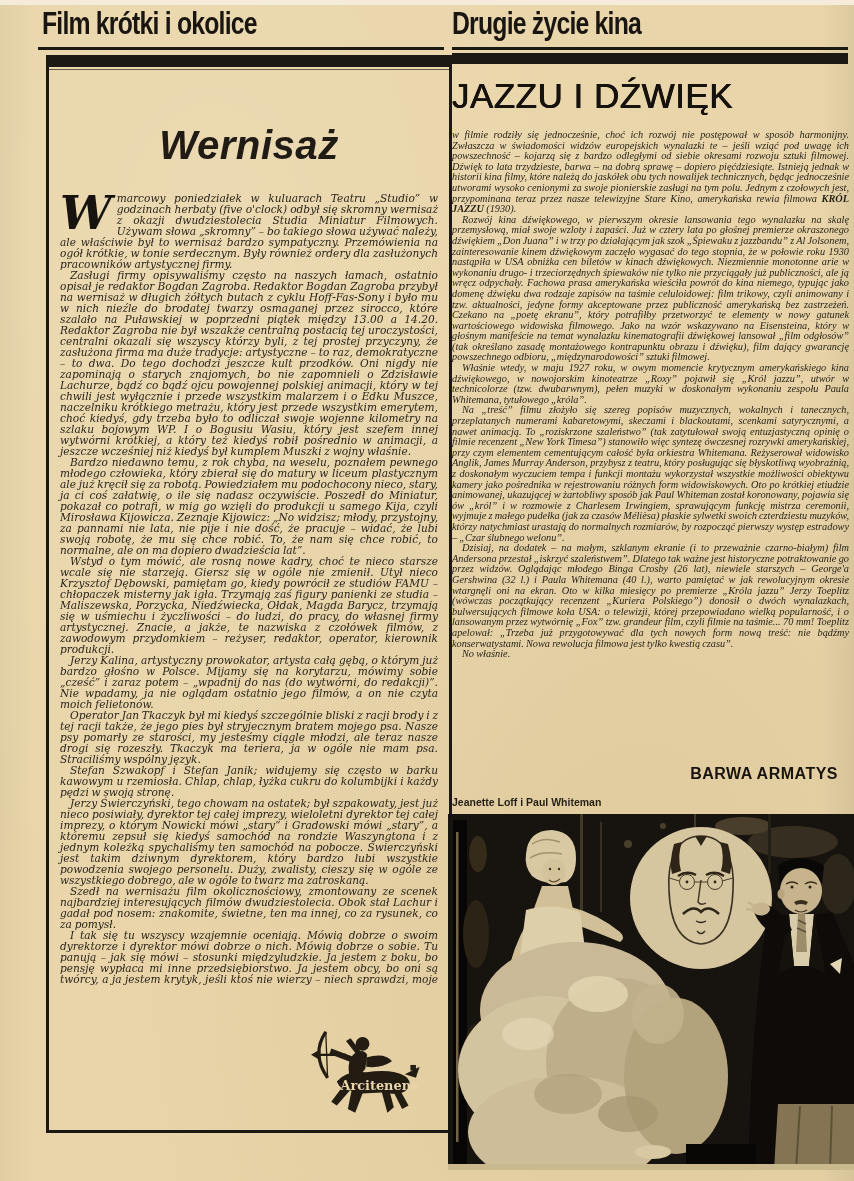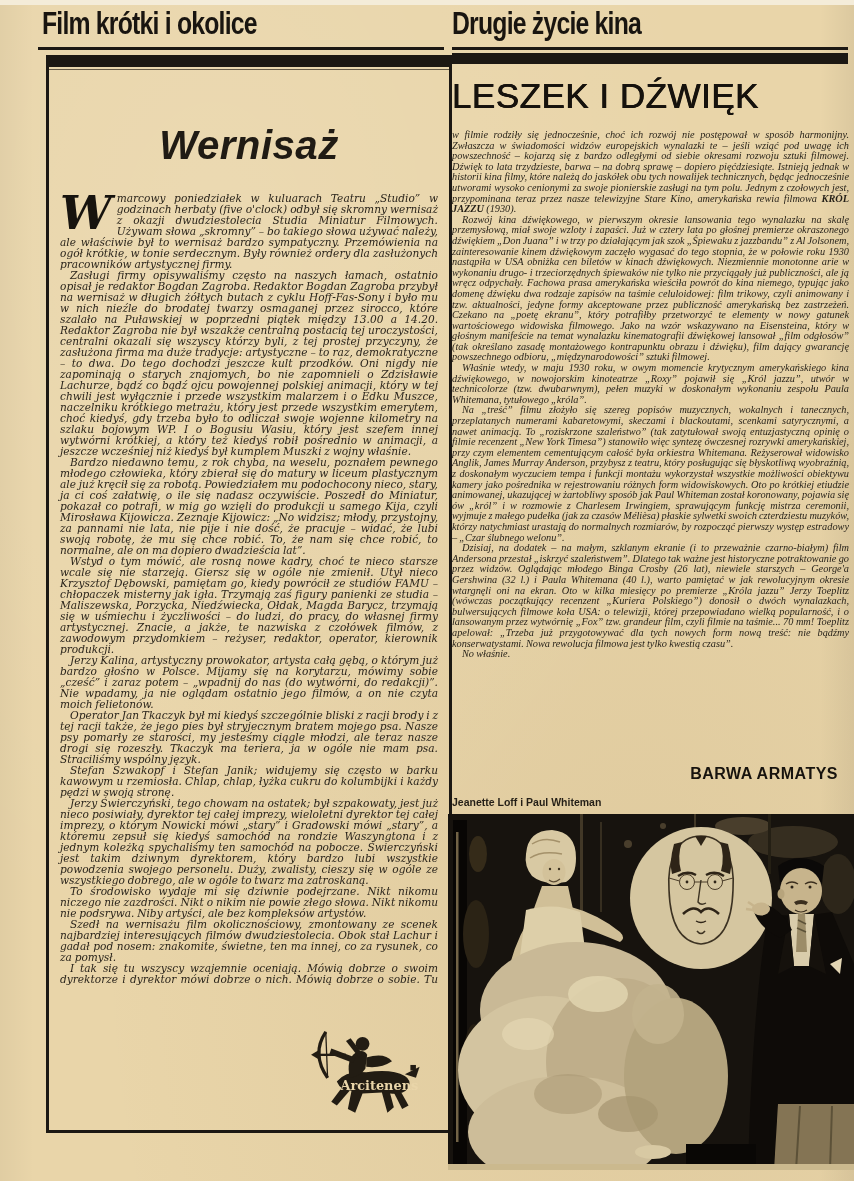--- a/index.html
+++ b/index.html
@@ -92,21 +92,20 @@
     <div class="wernisaz-title">Wernisaż</div>
     <div class="left-text">
       <p class="noindent"><span class="dropcap">W</span><span>marcowy poniedziałek  w kuluarach Teatru „Studio” w godzinach herbaty (five o'clock) odbył się skromny wernisaż z okazji dwudziestolecia Studia Miniatur Filmowych. Używam słowa „skromny” – bo takiego słowa używać należy, ale właściwie był to wernisaż bardzo sympatyczny. Przemówienia na ogół krótkie, w tonie serdecznym. Były również ordery dla zasłużonych pracowników artystycznej firmy.</span></p>
       <p>Zasługi firmy opisywaliśmy często na naszych łamach, ostatnio opisał je redaktor Bogdan Zagroba. Redaktor Bogdan Zagroba przybył na wernisaż w długich żółtych butach z cyklu Hoff-Fas-Sony i było mu w nich nieźle do brodatej twarzy osmaganej przez sirocco, które szalało na Puławskiej w poprzedni piątek między 13.00 a 14.20. Redaktor Zagroba nie był wszakże centralną postacią tej uroczystości, centralni okazali się wszyscy którzy byli, z tej prostej przyczyny, że zasłużona firma ma duże tradycje: artystyczne – to raz, demokratyczne – to dwa. Do tego dochodzi jeszcze kult przodków. Oni nigdy nie zapominają o starych znajomych, bo nie zapomnieli o Zdzisławie Lachurze, bądź co bądź ojcu powojennej polskiej animacji, który w tej chwili jest wyłącznie i przede wszystkim malarzem i o Edku Muszce, naczelniku krótkiego metrażu, który jest przede wszystkim emerytem, choć kiedyś, gdy trzeba było to odliczał swoje wojenne kilometry na szlaku bojowym WP. I o Bogusiu Wasiu, który jest szefem innej wytwórni krótkiej, a który też kiedyś robił pośrednio w animacji, a jeszcze wcześniej niż kiedyś był kumplem Muszki z wojny właśnie.</p>
       <p>Bardzo niedawno temu, z rok chyba, na weselu, poznałem pewnego młodego człowieka, który zbierał się do matury w liceum plastycznym ale już kręcił się za robotą. Powiedziałem mu podochocony nieco, stary, ja ci coś załatwię, o ile się nadasz oczywiście. Poszedł do Miniatur, pokazał co potrafi, w mig go wzięli do produkcji u samego Kija, czyli Mirosława Kijowicza. Zeznaje Kijowicz: „No widzisz; młody, przystojny, za pannami nie lata, nie pije i nie dość, że pracuje – widać, że lubi swoją robotę, że mu się chce robić. To, że nam się chce robić, to normalne, ale on ma dopiero dwadzieścia lat”.</p>
       <p>Wstyd o tym mówić, ale rosną nowe kadry, choć te nieco starsze wcale się nie starzeją. Giersz się w ogóle nie zmienił. Utył nieco Krzysztof Dębowski, pamiętam go, kiedy powrócił ze studiów FAMU – chłopaczek misterny jak igła. Trzymają zaś figury panienki ze studia – Maliszewska, Porzycka, Niedźwiecka, Ołdak, Magda Barycz, trzymają się w uśmiechu i życzliwości – do ludzi, do pracy, do własnej firmy artystycznej. Znacie, a jakże, te nazwiska z czołówek filmów, z zawodowym przydomkiem – reżyser, redaktor, operator, kierownik produkcji.</p>
       <p>Jerzy Kalina, artystyczny prowokator, artysta całą gębą, o którym już bardzo głośno w Polsce. Mijamy się na korytarzu, mówimy sobie „cześć” i zaraz potem – „wpadnij do nas (do wytwórni, do redakcji)”. Nie wpadamy, ja nie oglądam ostatnio jego filmów, a on nie czyta moich felietonów.</p>
       <p>Operator Jan Tkaczyk był mi kiedyś szczególnie bliski z racji brody  i z tej racji także, że jego pies był stryjecznym bratem mojego psa. Nasze psy pomarły ze starości, my jesteśmy ciągle młodzi, ale teraz nasze drogi się rozeszły. Tkaczyk ma teriera, ja w ogóle nie mam psa. Straciliśmy wspólny język.</p>
       <p>Stefan Szwakopf i Stefan Janik; widujemy się często w barku kawowym u rzemiosła. Chlap, chlap, łyżka cukru do kolumbijki i każdy pędzi w swoją stronę.</p>
       <p>Jerzy Świerczyński, tego chowam na ostatek; był szpakowaty, jest już nieco posiwiały, dyrektor tej całej imprezy, wieloletni dyrektor tej całej imprezy, o którym Nowicki mówi „stary” i Gradowski mówi „stary”, a któremu zepsuł się kiedyś samochód na rondzie Waszyngtona i z jednym koleżką spychaliśmy ten samochód na pobocze. Świerczyński jest takim dziwnym dyrektorem, który bardzo lubi wszystkie powodzenia swojego personelu. Duży, zwalisty, cieszy się w ogóle ze wszystkiego dobrego, ale w ogóle to twarz ma zatroskaną.</p>
-      <p>To środowisko wydaje mi się dziwnie podejrzane. Nikt nikomu niczego nie zazdrości. Nikt o nikim nie powie złego słowa. Nikt nikomu nie podsrywa. Niby artyści, ale bez kompleksów artystów.</p>
       <p>Szedł na wernisażu film okolicznościowy, zmontowany ze scenek najbardziej interesujących filmów dwudziestolecia. Obok stał Lachur i gadał pod nosem: znakomite, świetne, ten ma innej, co za rysunek, co za pomysł.</p>
       <p>I tak się tu wszyscy wzajemnie oceniają. Mówią dobrze o swoim dyrektorze  i dyrektor mówi dobrze o nich. Mówią dobrze o sobie. Tu panują – jak się mówi – stosunki międzyludzkie. Ja jestem z boku, bo pensję wypłaca mi inne przedsiębiorstwo. Ja jestem obcy, bo oni są twórcy, a ja jestem krytyk, jeśli ktoś nie wierzy – niech sprawdzi, moje nazwisko figuruje w pierwszej dziesiątce Klubu Krytyki Filmowej SDP. Ale są takie momenty – bo w życiu kina bywają momenty – że się czuję jednym z nich, choć nie jestem artystą. Niech mi to więc z okazji swojego jubileuszu wielkodusznie wybaczą.</p>
     </div>
 
     <svg class="logo" viewBox="0 0 130 100">
       <g fill="#221c13">
 
         <path d="M30,56 Q40,44 62,46 Q90,42 104,50 Q112,55 108,63 Q101,71 88,69 L92,84 L85,90 L79,68 L58,69 L50,90 L42,86 L46,66 Q34,66 30,56 Z"></path>
         <path d="M36,62 L24,78 L30,82 L44,66 Z"></path>
         <path d="M98,64 L108,82 L101,86 L92,68 Z"></path>
@@ -125,26 +124,26 @@
         <path d="M18,2 Q2,26 20,52" fill="none" stroke="#221c13" stroke-width="3.5"></path>
         <line x1="18" y1="2" x2="20" y2="52" stroke="#221c13" stroke-width="1.4"></line>
 
         <line x1="8" y1="27" x2="40" y2="27" stroke="#221c13" stroke-width="2.5"></line>
         <polygon points="2,27 12,21 12,33"></polygon>
       </g>
       <text x="34" y="65" font-size="14" font-family="DejaVu Serif, serif" font-weight="bold" fill="#e9d5a9">Arcitenens</text>
     </svg>
   </div>
 
-  <div class="barwa-title">LESZEK I DŹWIĘK</div>
+  <div class="barwa-title">JAZZU I DŹWIĘK</div>
 
   <div class="right-text">
     <p class="noindent"><span>w filmie rodziły się jednocześnie, choć ich rozwój nie postępował w sposób harmonijny. Zwłaszcza w świadomości widzów europejskich wynalazki te – jeśli wziąć pod uwagę ich powszechność – kojarzą się z bardzo odległymi od siebie okresami rozwoju sztuki filmowej. Dźwięk to lata trzydzieste, barwa – na dobrą sprawę – dopiero pięćdziesiąte. Istnieją jednak w historii kina filmy, które należą do jaskółek obu tych nowalijek technicznych, będąc jednocześnie utworami wysoko cenionymi za swoje pionierskie zasługi na tym polu. Jednym z czołowych jest, przypominana teraz przez nasze telewizyjne Stare Kino, amerykańska rewia filmowa </span><b>KRÓL JAZZU</b><span> (1930).</span></p>
     <p>Rozwój kina dźwiękowego, w pierwszym okresie lansowania tego wynalazku na skalę przemysłową, miał swoje wzloty i zapaści. Już w cztery lata po głośnej premierze okraszonego dźwiękiem „Don Juana” i w trzy po działającym jak szok „Śpiewaku z jazzbandu” z Al Jolsonem, zainteresowanie kinem dźwiękowym zaczęło wygasać do tego stopnia, że w połowie roku 1930 nastąpiła w USA obniżka cen biletów w kinach dźwiękowych. Niezmiennie monotonne arie w wykonaniu drugo- i trzeciorzędnych śpiewaków nie tylko nie przyciągały już publiczności, ale ją wręcz odpychały. Fachowa prasa amerykańska wieściła powrót do kina niemego, typując jako domenę dźwięku dwa rodzaje zapisów na taśmie celuloidowej: film trikowy, czyli animowany i tzw. aktualności, jedyne formy akceptowane przez publiczność amerykańską bez zastrzeżeń. Czekano na „poetę ekranu”, który potrafiłby przetworzyć te elementy w nowy gatunek wartościowego widowiska filmowego. Jako na wzór wskazywano na Eisensteina, który w głośnym manifeście na temat wynalazku kinematografii dźwiękowej lansował „film odgłosów” (tak określano zasadę montażowego kontrapunktu obrazu i dźwięku), film dający gwarancję powszechnego odbioru, „międzynarodowości” sztuki filmowej.</p>
-    <p>Właśnie wtedy, w maju 1930 roku, w owym momencie krytycznym amerykańskiego kina dźwiękowego, w nowojorskim kinoteatrze „Roxy” pojawił się „Król jazzu”, utwór w technicolorze (tzw. dwubarwnym), pełen muzyki w doskonałym wykonaniu zespołu Paula Whitemana, tytułowego „króla”.</p>
+    <p>Właśnie wtedy, w maju 1927 roku, w owym momencie krytycznym amerykańskiego kina dźwiękowego, w nowojorskim kinoteatrze „Roxy” pojawił się „Król jazzu”, utwór w technicolorze (tzw. dwubarwnym), pełen muzyki w doskonałym wykonaniu zespołu Paula Whitemana, tytułowego „króla”.</p>
     <p>Na „treść” filmu złożyło się szereg popisów muzycznych, wokalnych i tanecznych, przeplatanych numerami kabaretowymi, skeczami i blackoutami, scenkami satyrycznymi, a nawet animacją. To „roziskrzone szaleństwo” (tak zatytułował swoją entuzjastyczną opinię o filmie recenzent „New York Timesa”) stanowiło więc syntezę ówczesnej rozrywki amerykańskiej, przy czym elementem cementującym całość była orkiestra Whitemana. Reżyserował widowisko Anglik, James Murray Anderson, przybysz z teatru, który posługując się błyskotliwą wyobraźnią, z doskonałym wyczuciem tempa i funkcji montażu wykorzystał wszystkie możliwości obiektywu kamery jako pośrednika w rejestrowaniu różnych form widowiskowych. Oto po krótkiej etiudzie animowanej, ukazującej w żartobliwy sposób jak Paul Whiteman został koronowany, pojawia się ów „król” i w rozmowie z Charlesem Irwingiem, sprawującym funkcję mistrza ceremonii, wyjmuje z małego pudełka (jak za czasów Mélièsa) płaskie sylwetki swoich czterdziestu muzyków, którzy natychmiast urastają do normalnych rozmiarów, by rozpocząć pierwszy występ estradowy – „Czar ślubnego welonu”.</p>
     <p>Dzisiaj, na dodatek – na małym, szklanym ekranie (i to przeważnie czarno-białym) film Andersona przestał „iskrzyć szaleństwem”. Dlatego tak ważne jest historyczne potraktowanie go przez widzów. Oglądając młodego Binga Crosby (26 lat), niewiele starszych – George'a Gershwina (32 l.) i Paula Whitemana (40 l.), warto pamiętać w jak rewolucyjnym okresie wtargnęli oni na ekran. Oto w kilka miesięcy po premierze „Króla jazzu” Jerzy Toeplitz (wówczas początkujący recenzent „Kuriera Polskiego”) donosił o dwóch wynalazkach, bulwersujących filmowe koła USA: o telewizji, której przepowiadano wielką popularność, i o lansowanym przez wytwórnię „Fox” tzw. grandeur film, czyli filmie na taśmie... 70 mm! Toeplitz apelował: „Trzeba już przygotowywać dla tych nowych form nową treść: nie bądźmy konserwatystami. Nowa rewolucja filmowa jest tylko kwestią czasu”.</p>
     <p>No właśnie.</p>
   </div>
 
   <div class="byline">BARWA ARMATYS</div>
   <div class="photo-caption">Jeanette Loff i Paul Whiteman</div>
 
   <svg class="photo" viewBox="0 0 406 356">
     <rect width="406" height="356" fill="#17130e"></rect>

